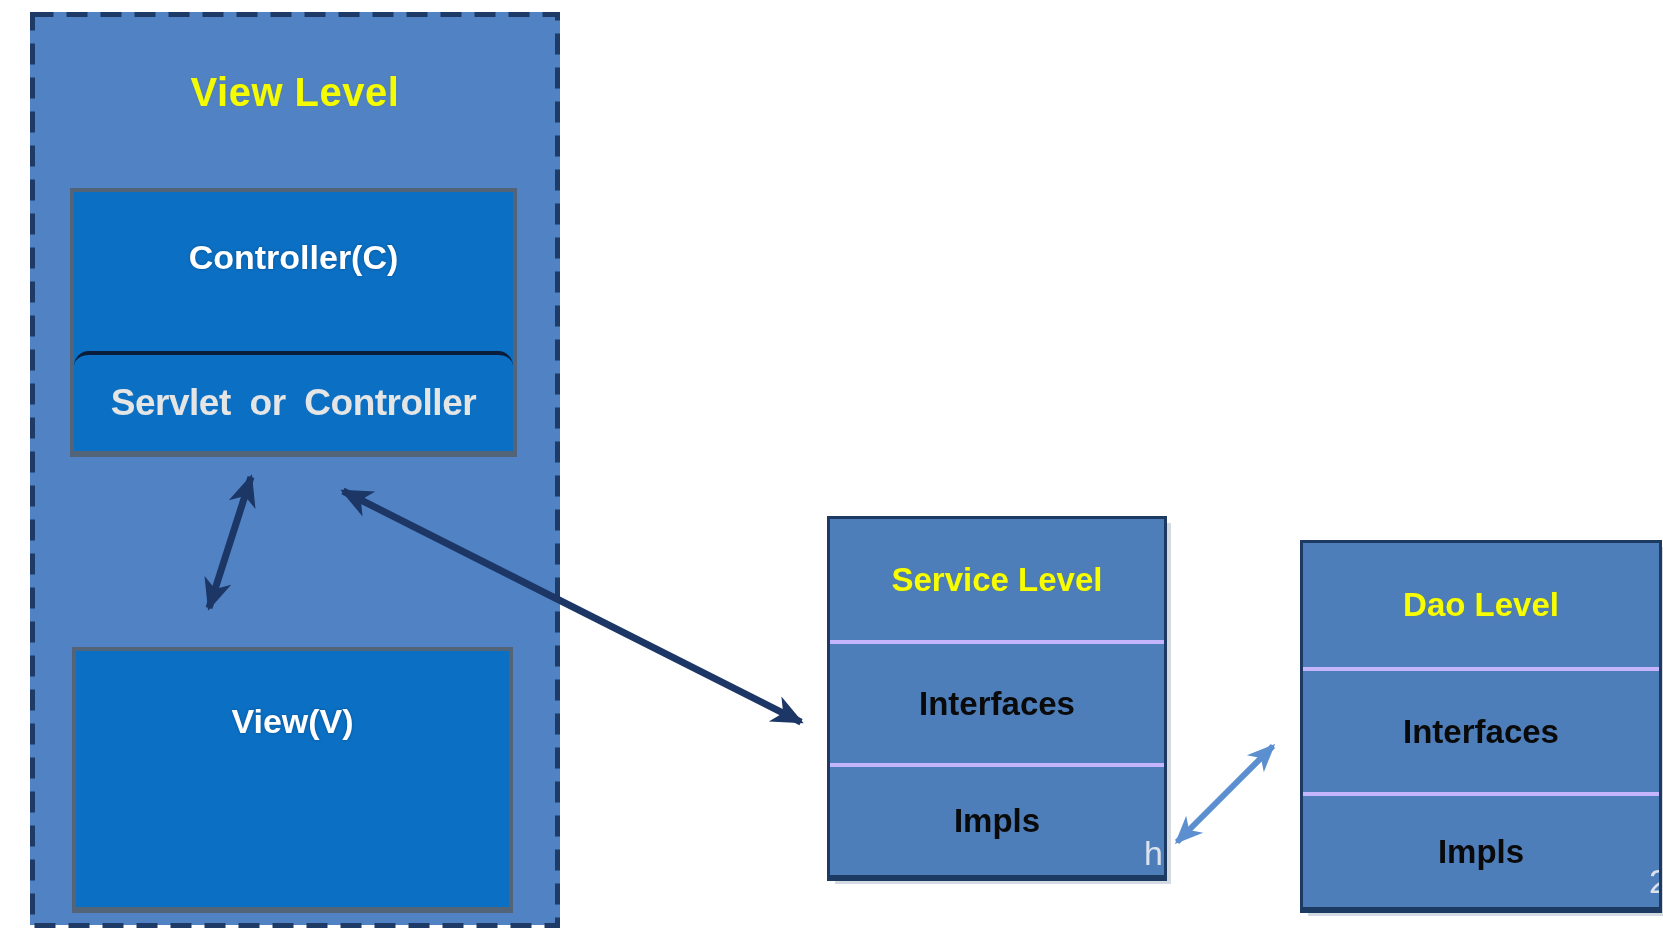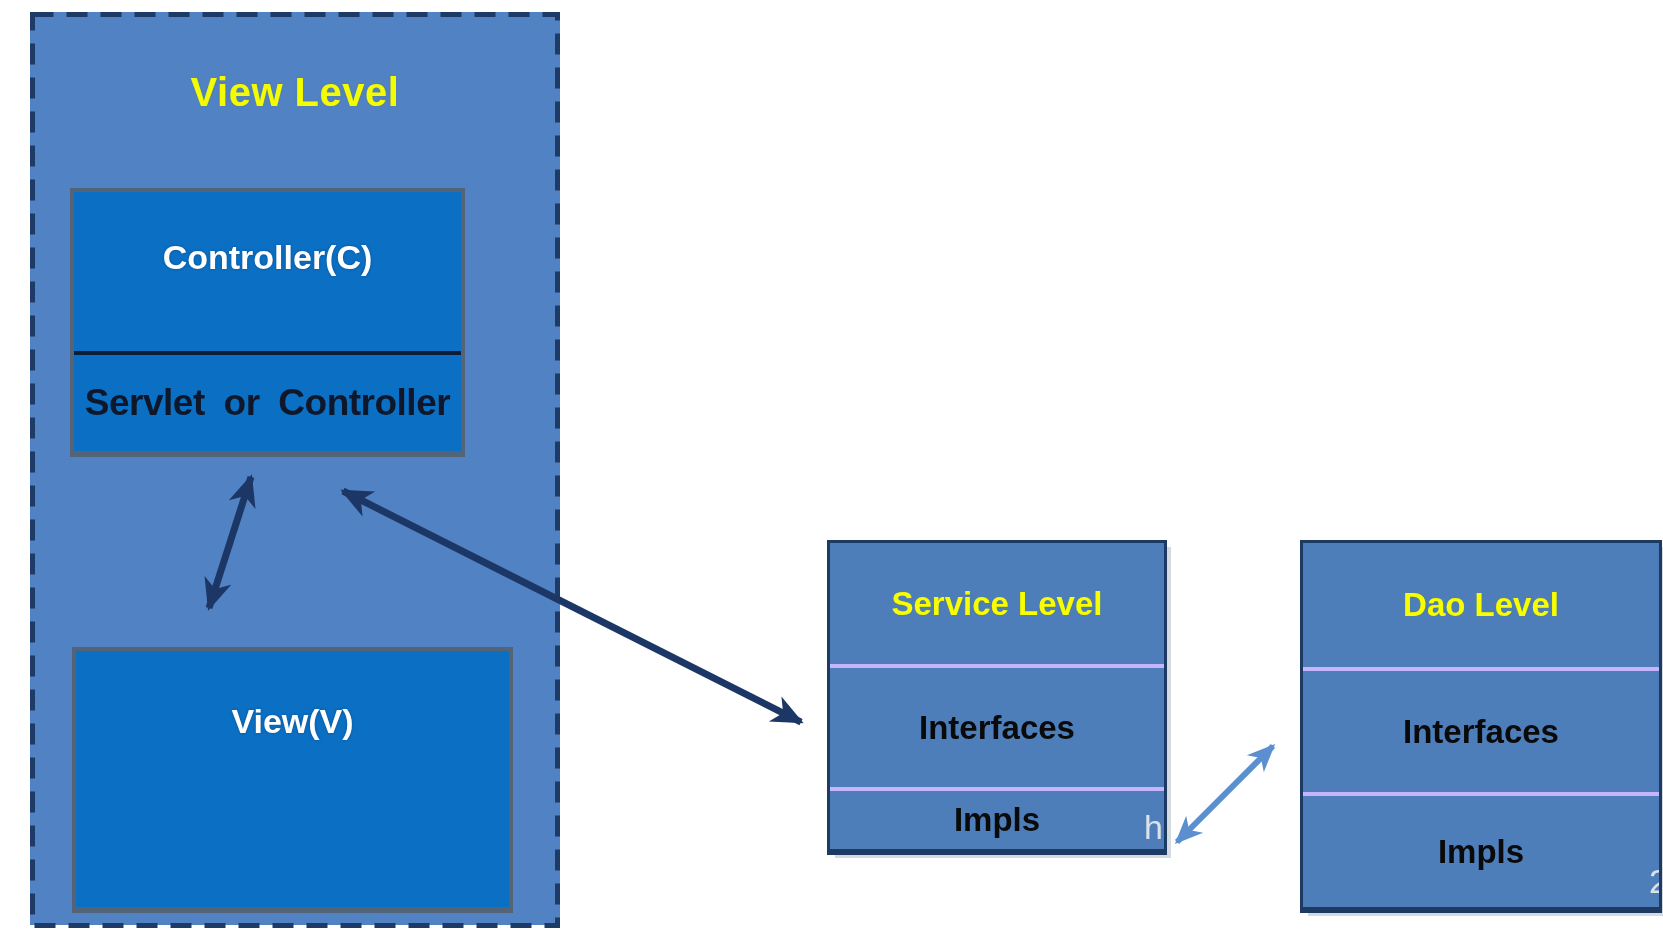--- a/index.html
+++ b/index.html
@@ -28,39 +28,39 @@
   
   .box{position:absolute;box-sizing:border-box;display:flex;flex-direction:column;}
   .cell{display:flex;align-items:center;justify-content:center;white-space:nowrap;}
   
   .inner{
     background:#0b70c3;
     border:4px solid #536478;
     border-bottom-width:6px;
   }
   .inner .cell-b{border-top:4px solid #0a1e3c;}
-  .controller-box{left:50px;top:188px;width:395px;height:269px;gap:28px;}
+  .controller-box{left:50px;top:188px;width:447px;height:269px;gap:28px;}
   .controller-box .cell-a{height:131px;}
   .view-box{left:52px;top:647px;width:441px;height:266px;}
   .view-box .cell-a{height:140px;}
   .inner .cell-a{font-size:34px;color:#ffffff;text-shadow:0 0 3px rgba(8,40,90,0.45);}
-  .inner .cell-b{flex:1;font-size:37px;color:#0f172a;}
+  .inner .cell-b{flex:1;font-size:37px;color:#e5e5e5;border-radius:15px;}
   .controller-box .cell-b{word-spacing:9px;letter-spacing:-0.5px;}
   
   .level{
     background:#4e7eba;
     border:3px solid #1d3a63;
     border-bottom-width:6px;
     box-shadow:6px 5px 0 -2px rgba(176,188,202,0.55);
     overflow:hidden;
   }
   .level .cell{font-size:33px;}
   .level .row-title{color:#f8fd00;text-shadow:0 0 2px rgba(110,140,40,0.4);}
   .level .row{color:#0a0a0a;border-top:4px solid #c4b5fd;}
-  .service-box{left:807px;top:540px;width:340px;height:315px;}
+  .service-box{left:807px;top:516px;width:340px;height:365px;}
   .service-box .row-title{height:121px;}
   .service-box .row-mid{height:119px;}
   .service-box .row-bot{flex:1;}
   .dao-box{left:1280px;top:540px;width:362px;height:373px;}
   .dao-box .row-title{height:124px;}
   .dao-box .row-mid{height:121px;}
   .dao-box .row-bot{flex:1;}
   
   .wm{
     position:absolute;

